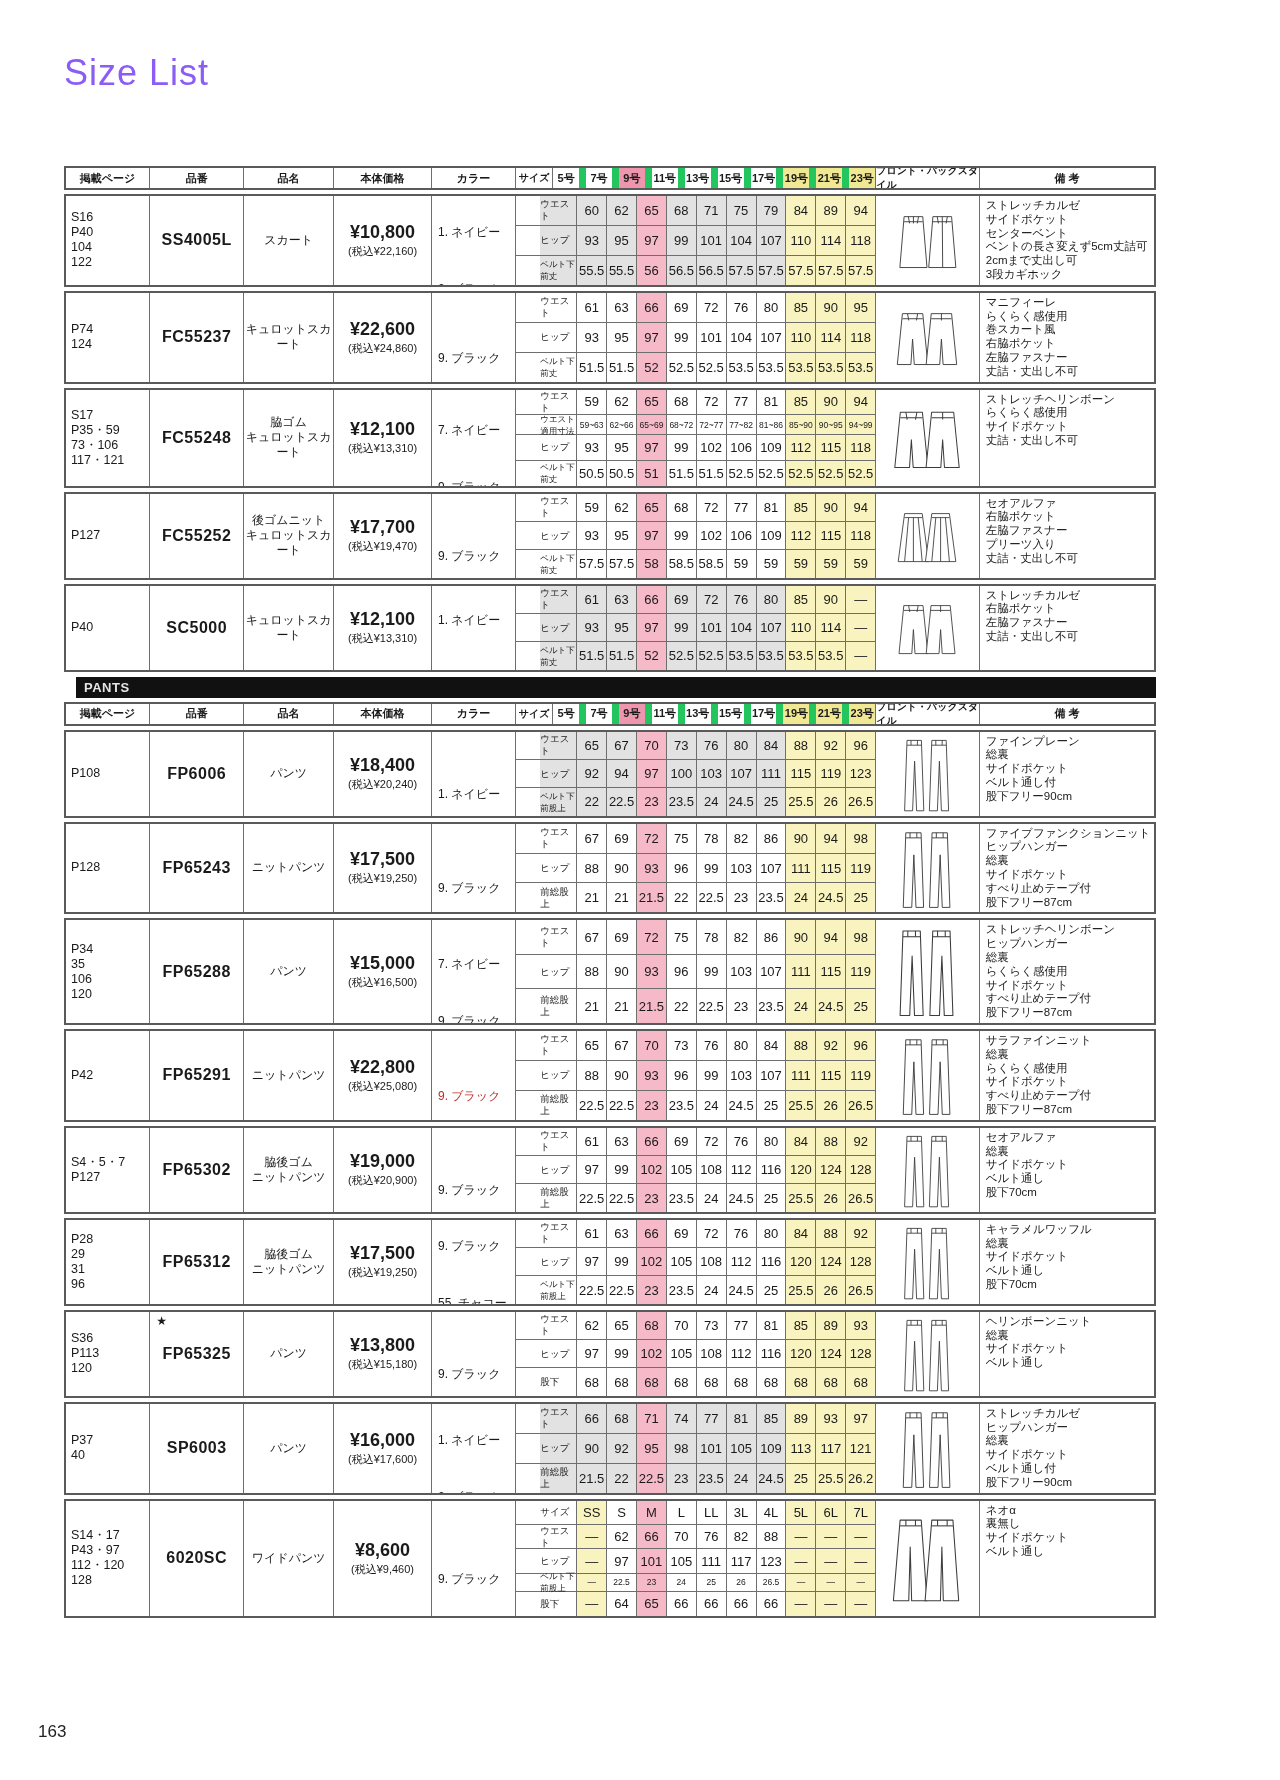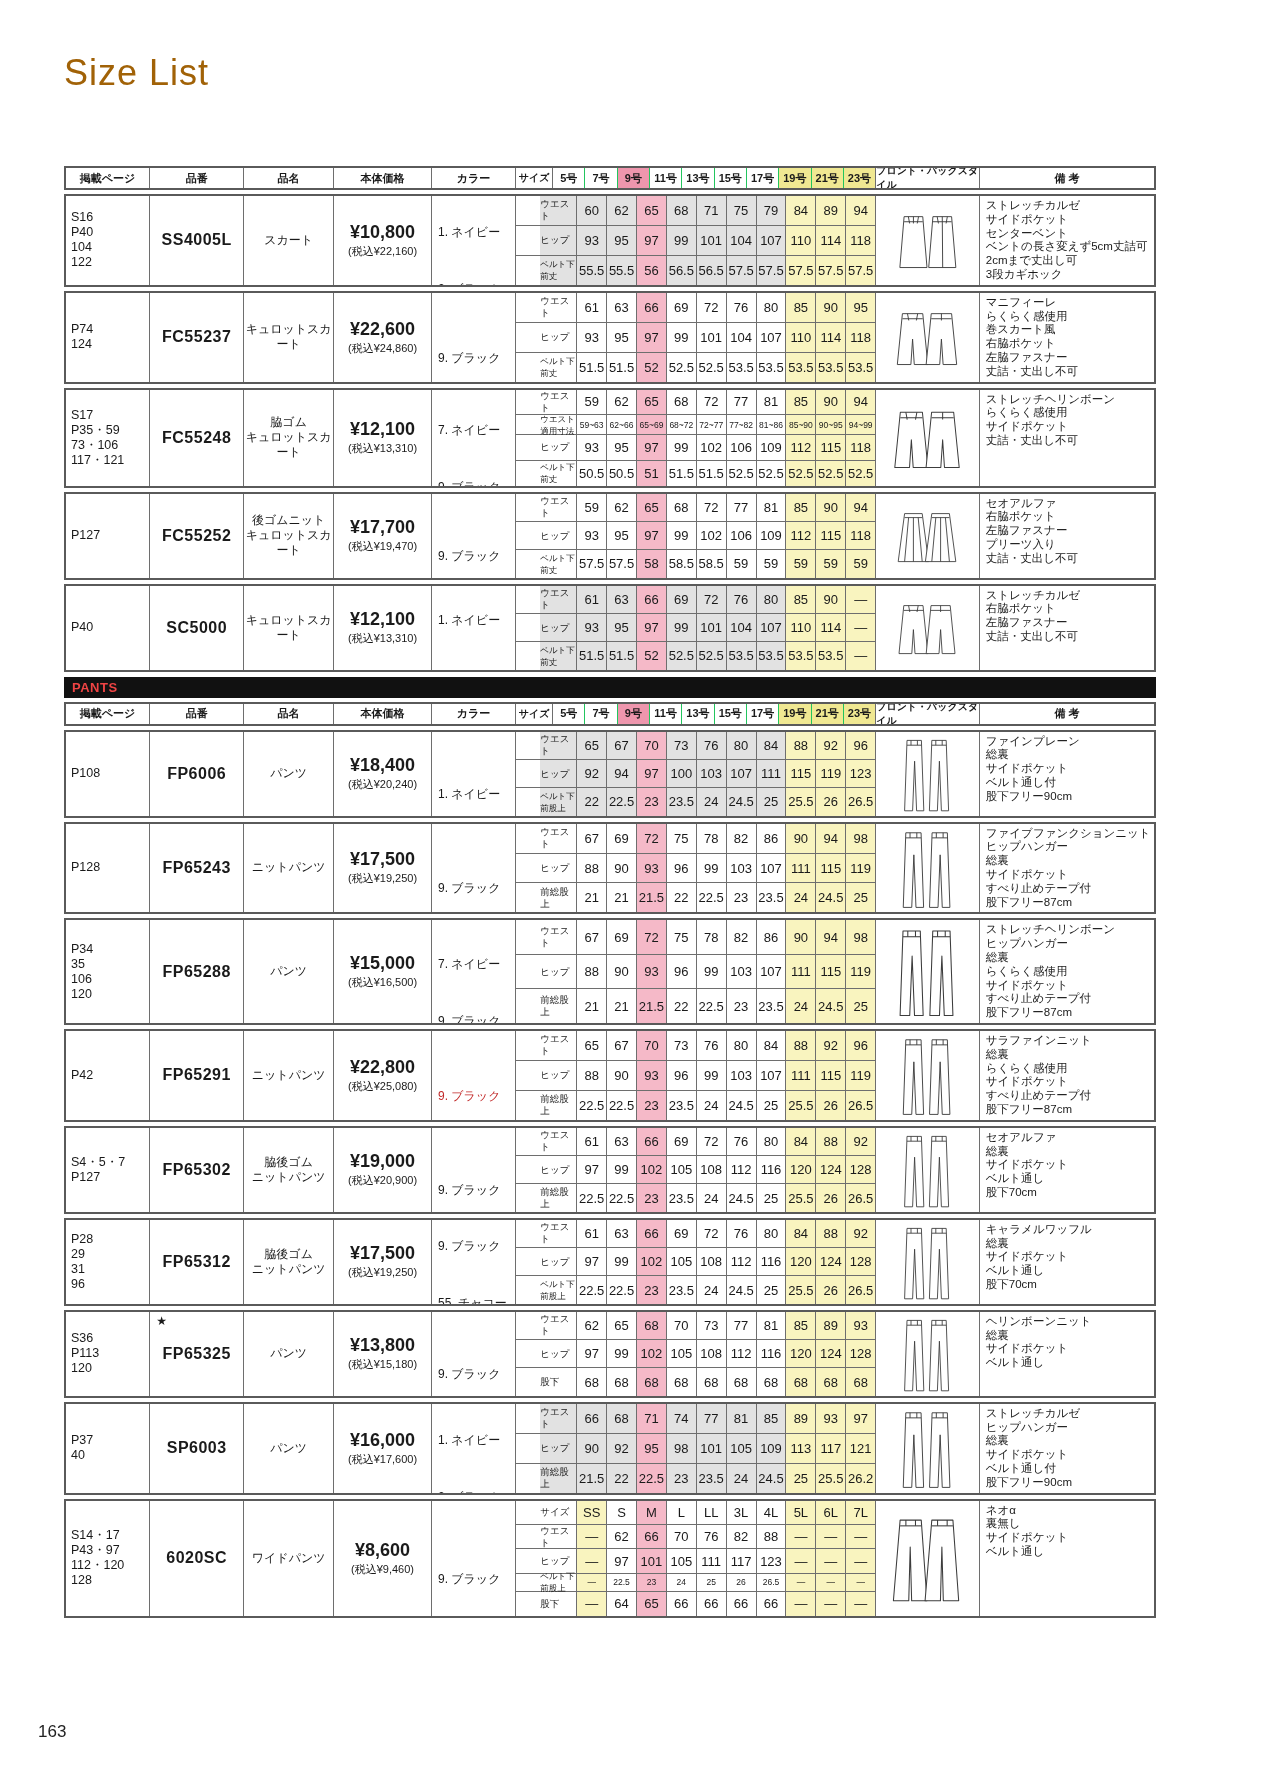--- a/index.html
+++ b/index.html
@@ -1,21 +1,21 @@
 <!DOCTYPE html>
 <html><head>
 <meta charset="utf-8">
 <style>
   html,body{margin:0;padding:0;background:#ffffff;}
   body{width:1280px;height:1780px;position:relative;font-family:"Liberation Sans","DejaVu Sans",sans-serif;color:#1a1a1a;}
-  .page-title{position:absolute;left:64px;top:52px;font-size:36px;font-weight:400;letter-spacing:1px;color:#a16207;}
+  .page-title{position:absolute;left:64px;top:52px;font-size:36px;font-weight:400;letter-spacing:1px;color:#8b5cf6;}
   .page-number{position:absolute;left:38px;top:1722px;font-size:17px;color:#222;}
   #table-root{position:absolute;left:64px;top:166px;width:1092px;}
-  .section-bar{background:#111;color:#ef4444;font-weight:bold;font-size:13px;letter-spacing:.5px;
-    padding:3px 8px;margin:5px 0 4px 0;}
+  .section-bar{background:#111;color:#e5e5e5;font-weight:bold;font-size:13px;letter-spacing:.5px;
+    padding:3px 8px;margin:5px 0 4px 12px;}
   .hdr-row,.prod-row{display:flex;border:2px solid #5a5a5a;background:#fff;box-sizing:border-box;}
   .hdr-row{margin-bottom:4px;height:24px;}
   .prod-row{margin-bottom:4px;}
   .cell{border-right:1px solid #6e6e6e;box-sizing:border-box;display:flex;flex-direction:column;
     align-items:center;justify-content:center;overflow:hidden;}
   .cell:last-child{border-right:none;}
   .c-pages{width:86px;align-items:flex-start;padding-left:5px;}
   .c-code{width:96px;position:relative;}
   .c-name{width:92px;}
   .c-price{width:100px;}
@@ -38,21 +38,21 @@
   .m-row:last-child{border-bottom:none;}
   .m-label{width:37px;border-right:1px solid #6e6e6e;display:flex;flex-direction:column;
     align-items:flex-start;justify-content:center;font-size:9.5px;line-height:12px;box-sizing:border-box;margin-left:24px;}
   .m-label.two{font-size:8.5px;}
   .m-val{flex:1;border-right:1px solid #6e6e6e;display:flex;align-items:center;justify-content:center;
     font-size:13px;box-sizing:border-box;}
   .m-val:last-child{border-right:none;}
   .m-val.sm{font-size:8.5px;}
   .sz-hdr-label{width:37px;border-right:1px solid #6e6e6e;display:flex;align-items:center;justify-content:center;
     font-size:10px;font-weight:bold;box-sizing:border-box;}
-  .sz-hdr-col{flex:1;border-right:1px solid #22c55e;display:flex;align-items:center;justify-content:center;
+  .sz-hdr-col{flex:1;border-right:7px solid #22c55e;display:flex;align-items:center;justify-content:center;
     font-size:11px;font-weight:bold;box-sizing:border-box;}
   .sz-hdr-col:last-child{border-right:none;}
   .sizes-wrap{display:flex;width:100%;height:100%;}
   .bg-grey{background:#e2e2e2;}
   .bg-pinkH{background:#ee96ad;}
   .bg-pink{background:#f5b9c8;}
   .bg-yelH{background:#f0e892;}
   .bg-yel{background:#f9f4bf;}
   .rem-line{font-size:11.5px;line-height:13.8px;white-space:nowrap;}
   .illus-svg{stroke:#3c3c3c;fill:#ffffff;stroke-width:1.1;stroke-linejoin:round;}

